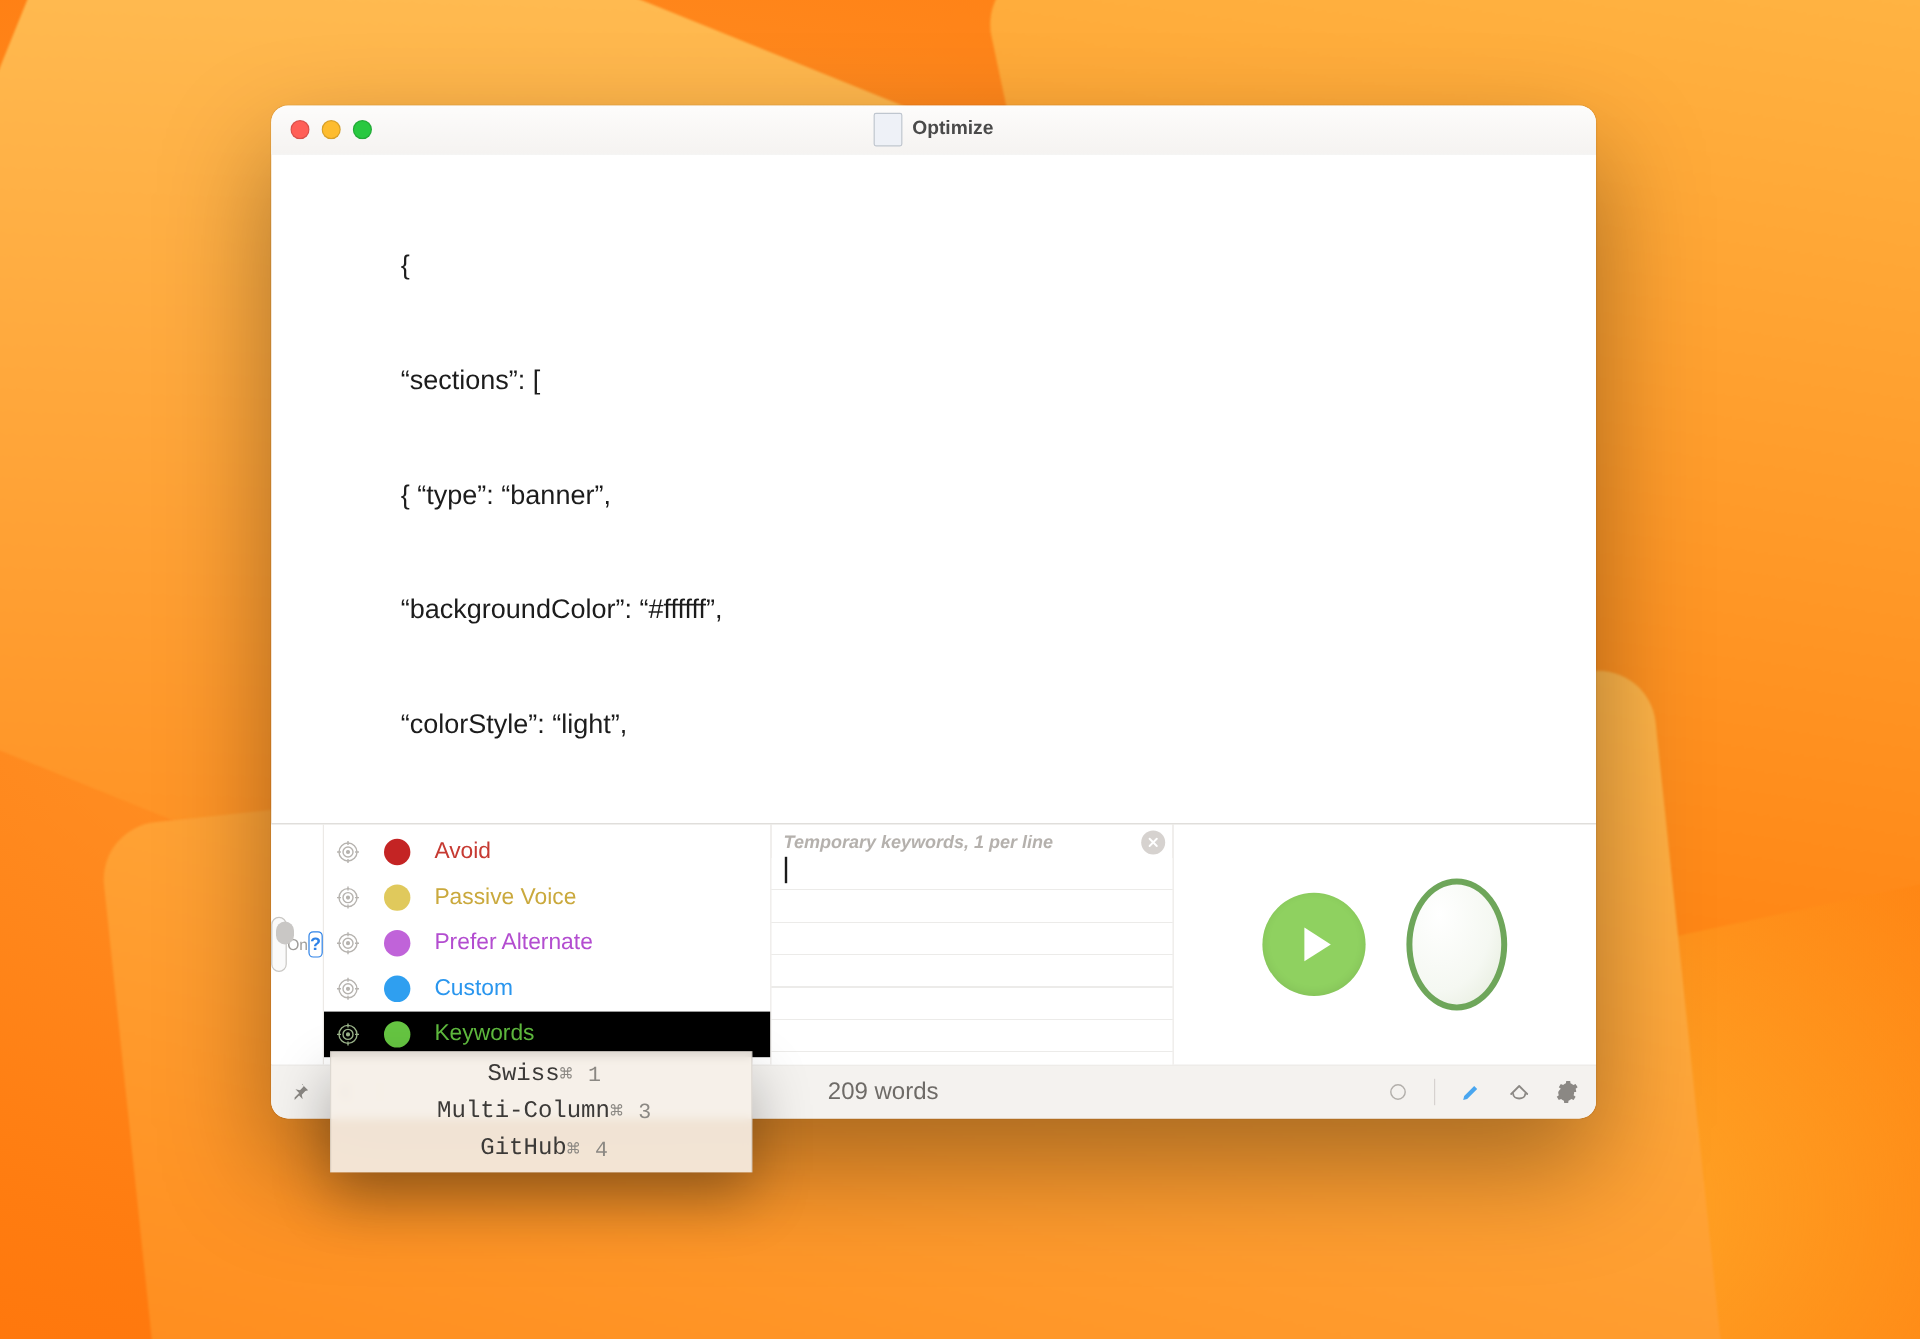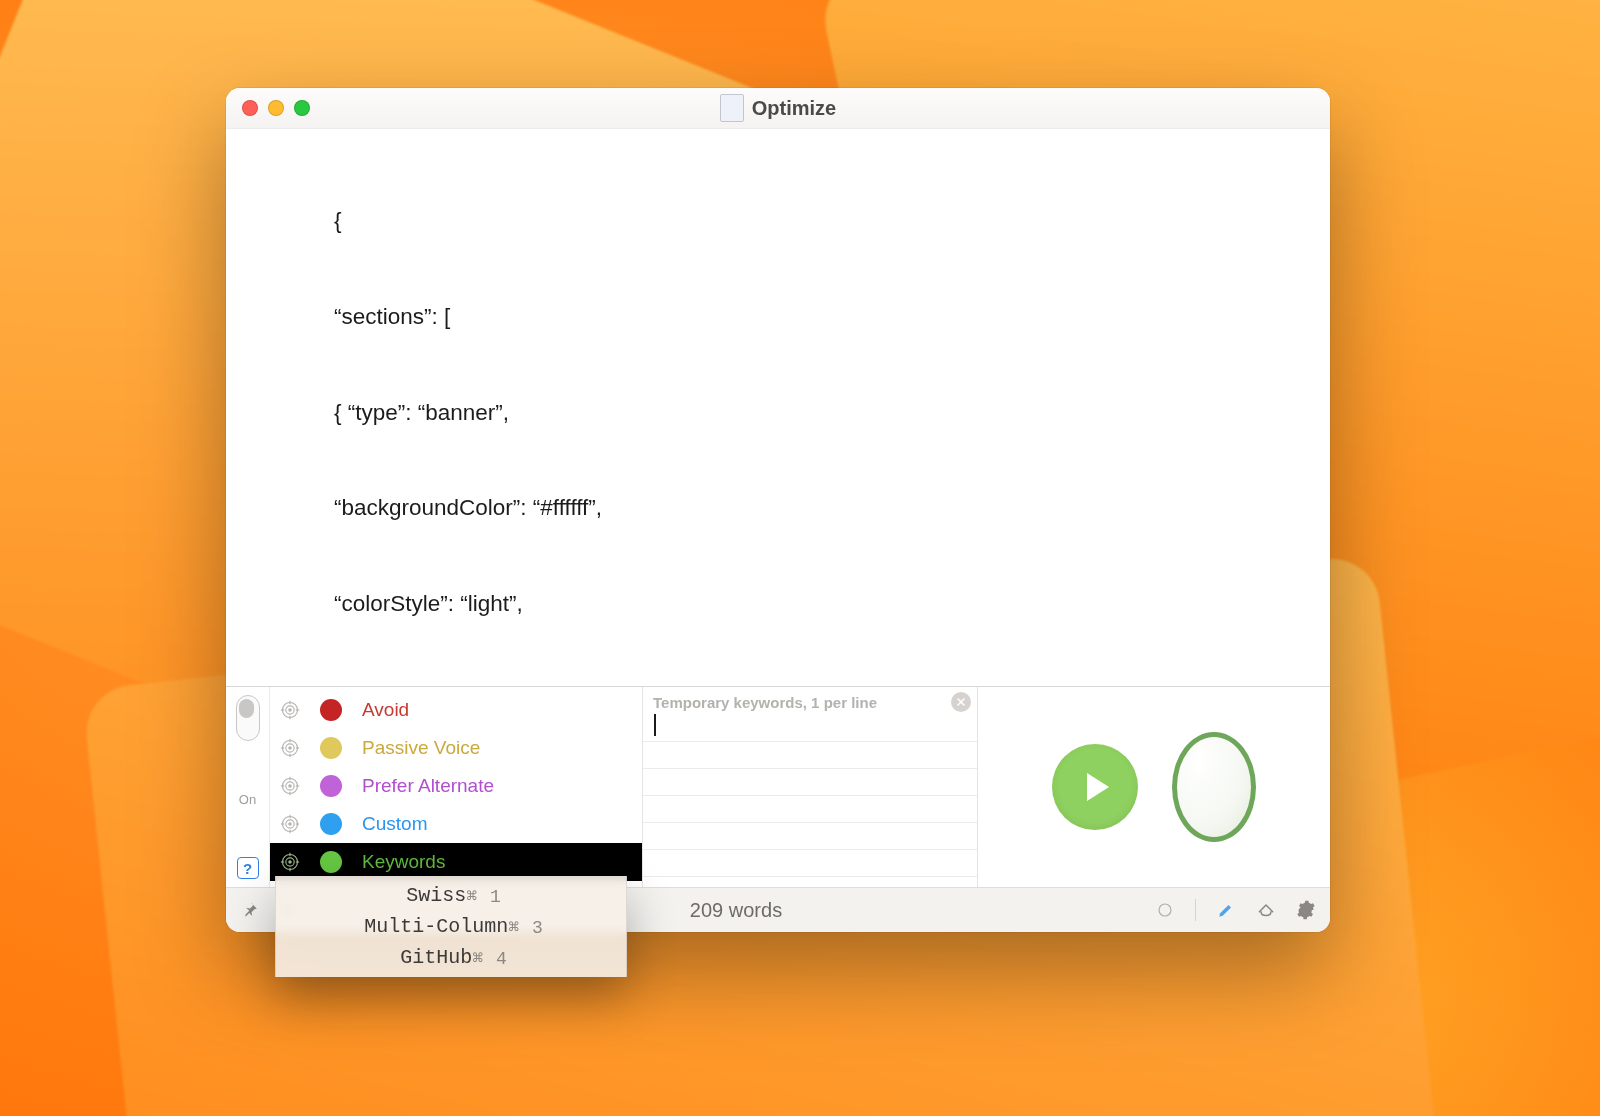--- a/index.html
+++ b/index.html
@@ -67,21 +67,21 @@
   .dot.red { background:#ff5f57;}
   .dot.yellow { background:#febc2e;}
   .dot.green { background:#28c840;}
   .titlecenter {
     position:absolute;
     left:0; right:0;
     display:flex;
     justify-content:center;
     align-items:center;
     gap:8px;
-    font-size:20px;
+    font-size:16px;
     font-weight:600;
     color:#4a4a4a;
     pointer-events:none;
   }
   .doc-icon{
     width:18px; height:20px;
     border:1px solid #bfc6cf;
     border-radius:2px;
     background:
       linear-gradient(#eef1f7,#eef1f7) padding-box,
@@ -106,21 +106,21 @@
   .inspector {
     height: 200px;
     border-top: 1px solid #d9d6d3;
     display: grid;
     grid-template-columns: 44px 1fr 336px 352px;
     background:#fff;
   }
   .toggle-col{
     border-right:1px solid #ece9e6;
     display:flex;
-    flex-direction:column;
+    flex-direction:row;
     align-items:center;
     justify-content:space-between;
     padding:8px 0;
   }
   .pill{
     width:22px; height:44px;
     border:1.5px solid #c9c7c4;
     border-radius:12px;
     position:relative;
     background:#fafafa;
@@ -185,20 +185,21 @@
   }
   .kw-header{
     height:26px;
     display:flex;
     align-items:center;
     justify-content:space-between;
     padding:2px 6px 0 10px;
     color:#b5b1ad;
     font-size:15px;
     font-weight:600;
+    font-style:italic;
   }
   .kw-clear{
     width:20px;height:20px;border-radius:50%;
     background:#d6d2cf;color:#fff;
     display:flex;align-items:center;justify-content:center;
     font-size:14px;
   }
   .kw-lines{
     flex:1;
     background:

